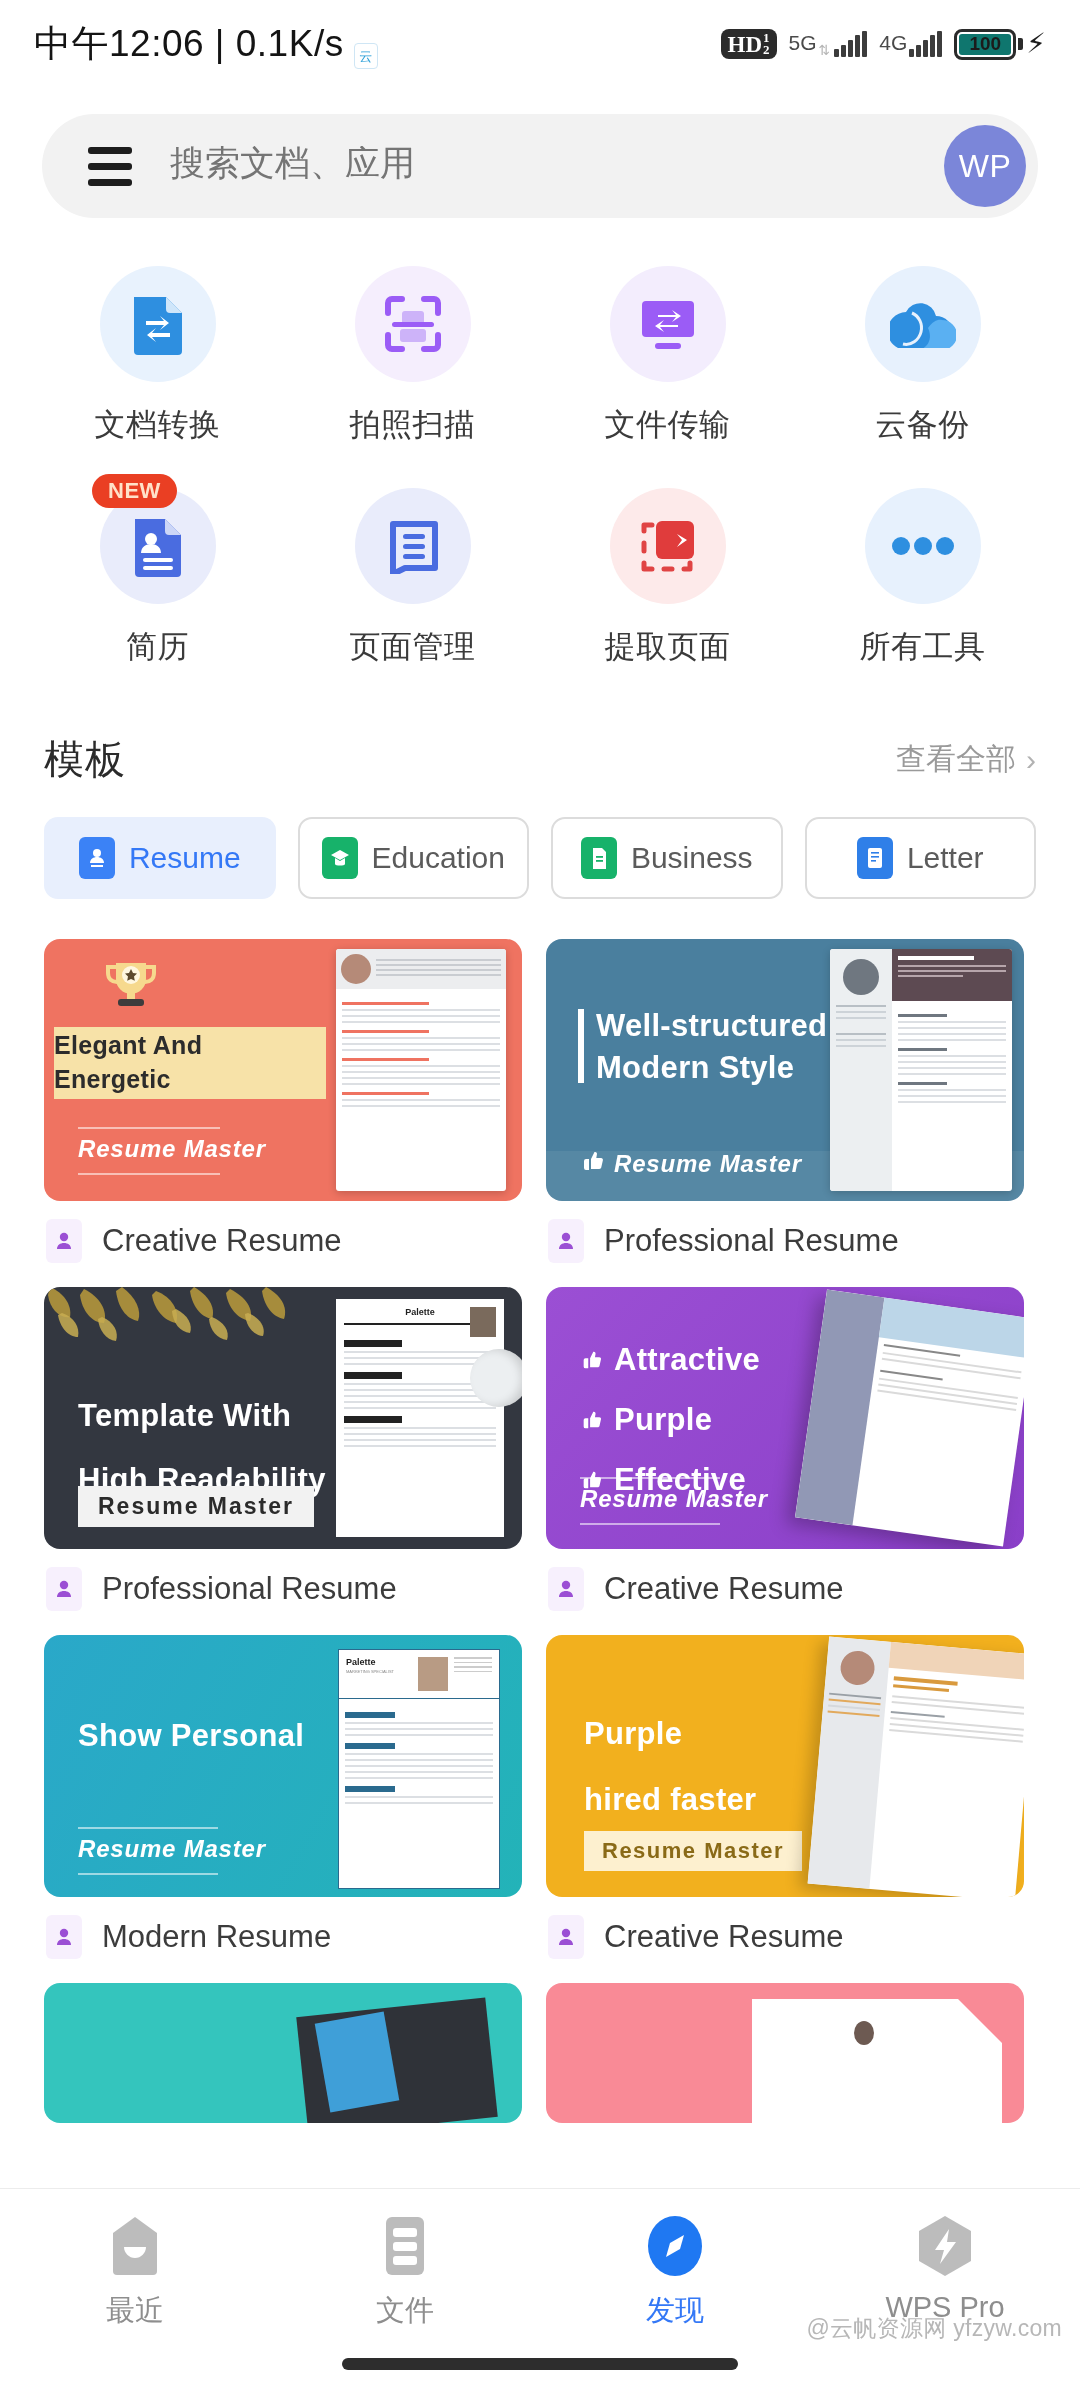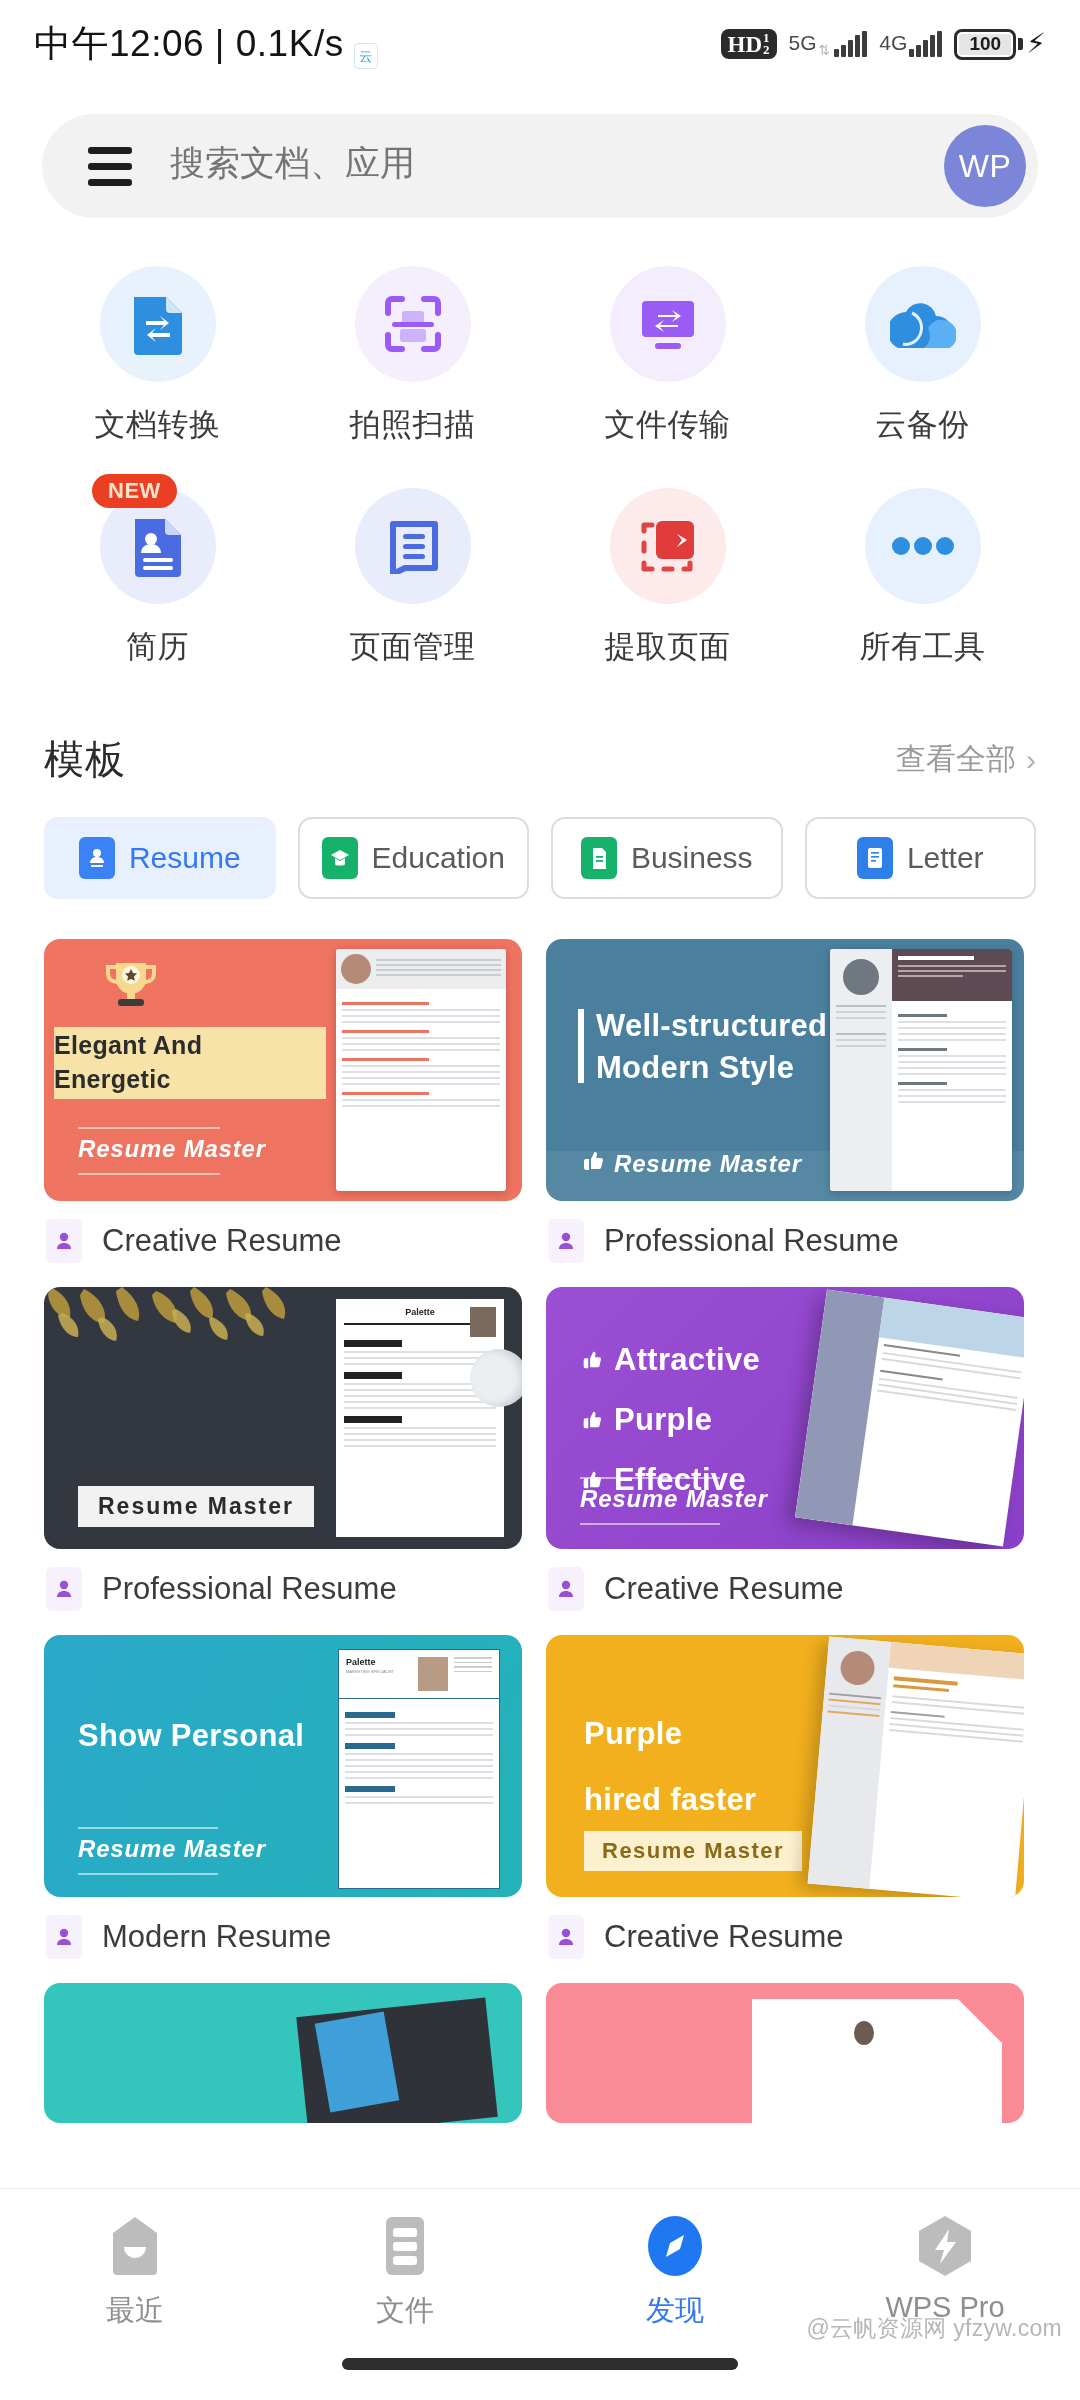--- a/index.html
+++ b/index.html
@@ -40,21 +40,21 @@
   .bars i:nth-child(3){height:17px;}
   .bars i:nth-child(4){height:22px;}
   .bars i:nth-child(5){height:26px;}
   .updown{ font-size:14px;color:#b5b5b5; line-height:1; align-self:flex-end; margin-right:1px;}
   .battery{ display:flex; align-items:center; }
   .batt-body{
     width:62px;height:31px;border:3px solid #2b2b2b;border-radius:8px;
     display:flex;align-items:center;justify-content:center;padding:2px;
   }
   .batt-fill{
-    background:#e5e5e5;width:100%;height:100%;border-radius:3px;
+    background:#0f766e;width:100%;height:100%;border-radius:3px;
     display:flex;align-items:center;justify-content:center;
     font-size:19px;font-weight:bold;color:#1b1b1b;
   }
   .batt-cap{ width:5px;height:12px;background:#2b2b2b;border-radius:0 2px 2px 0;margin-left:2px;}
   .bolt{ font-size:28px;color:#1b1b1b;margin-left:3px;line-height:1;}
 
   
   .searchwrap{ padding:26px 42px 0 42px; }
   .searchbar{
     height:104px;background:#f2f2f2;border-radius:52px;
@@ -518,20 +518,24 @@
           <path d="M222 0c15 8 22 20 18 32-12-2-20-14-22-28z"></path>
         </g>
         <g fill="#c9ae52" opacity=".85">
           <path d="M18 26c12 4 18 14 16 24-10 0-18-10-20-22z"></path>
             <path d="M58 30c12 5 17 15 14 24-10-1-17-11-18-22z"></path>
           <path d="M132 22c12 6 17 16 14 24-10-1-17-10-18-22z"></path>
             <path d="M168 30c12 5 18 14 15 23-10-1-17-10-18-21z"></path>
           <path d="M204 26c12 5 18 14 15 23-10-1-17-10-18-22z"></path>
         </g>
       </svg>
+      <div style="position:absolute;left:34px;top:108px;width:270px">
+        <div class="tc-title" style="font-size:31px;margin-bottom:22px">Template With</div>
+        <div class="tc-title" style="font-size:31px">High Readability</div>
+      </div>
       <div style="position:absolute;left:34px;bottom:22px;background:#f2f2f2;padding:7px 20px">
         <span style="font-size:23px;font-weight:bold;color:#2b2b2b;letter-spacing:2px">Resume Master</span>
       </div>
       <div style="position:absolute;right:18px;top:12px;bottom:12px;width:168px;background:#fff">
         <div style="padding:8px 8px 0;text-align:center">
           <div style="font-size:9px;font-weight:bold;color:#222">Palette</div>
           <div style="height:2px;background:#222;margin:6px 0 4px"></div>
         </div>
         <div style="position:absolute;right:8px;top:8px;width:26px;height:30px;background:#7a6a5c"></div>
         <div class="prev-body" style="padding:4px 8px">

